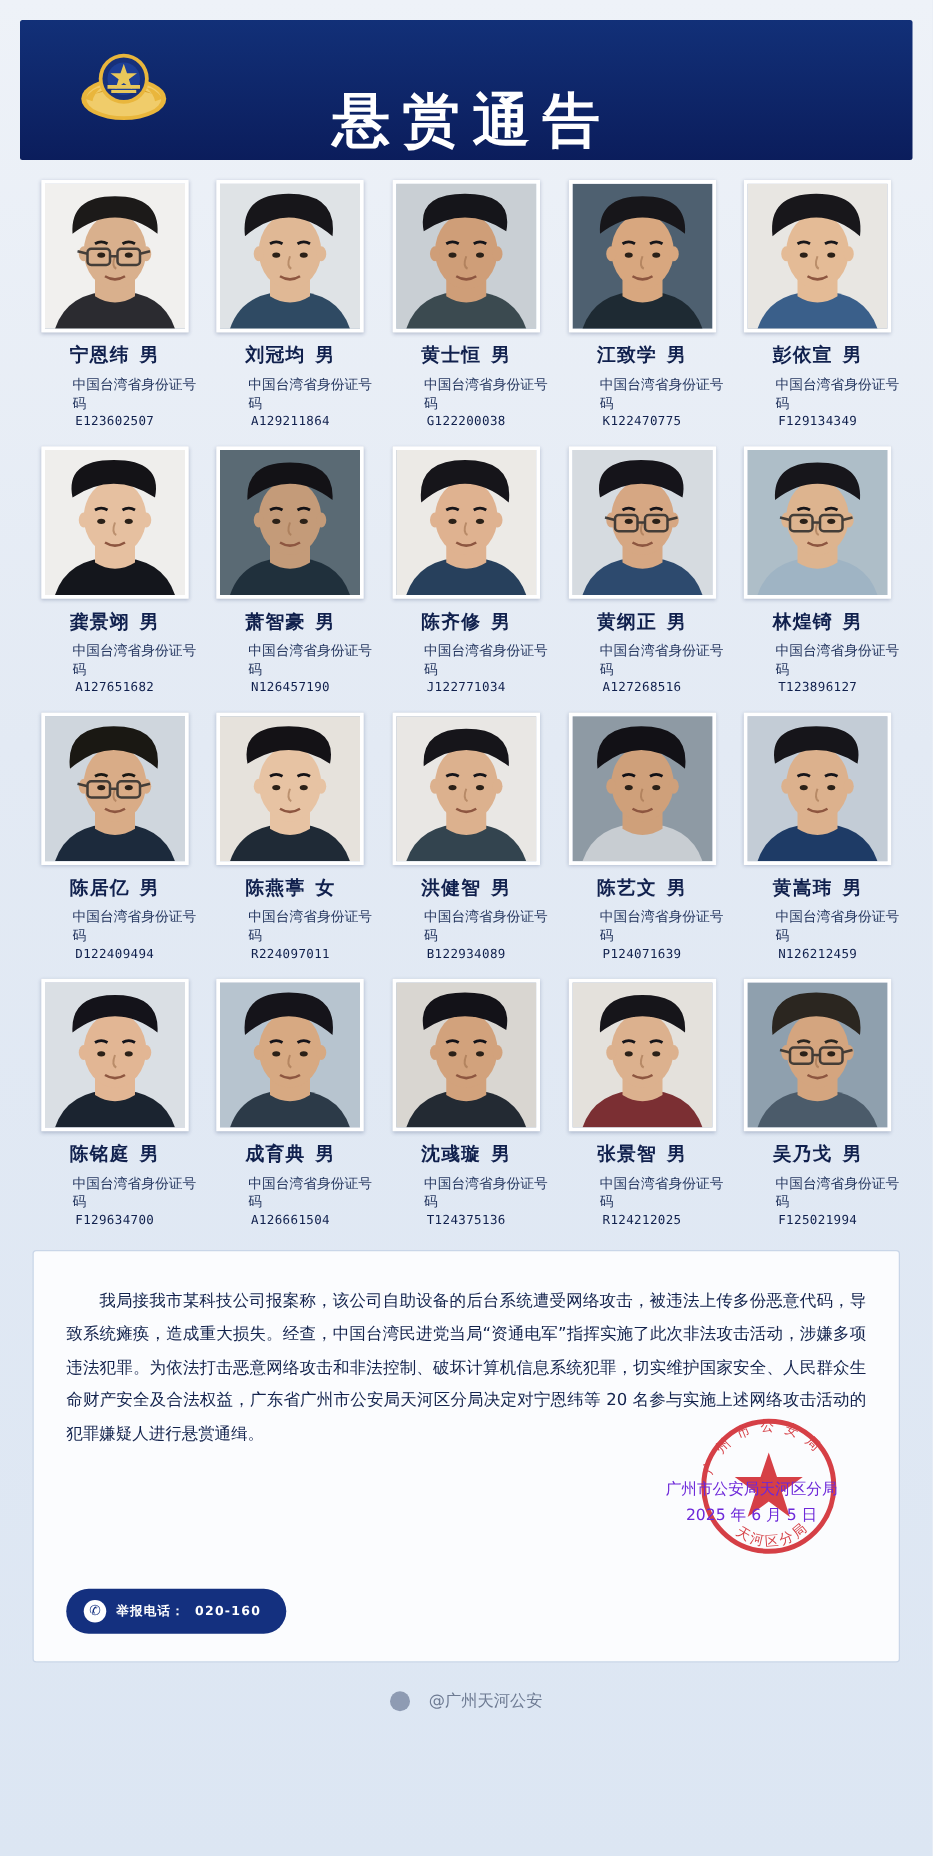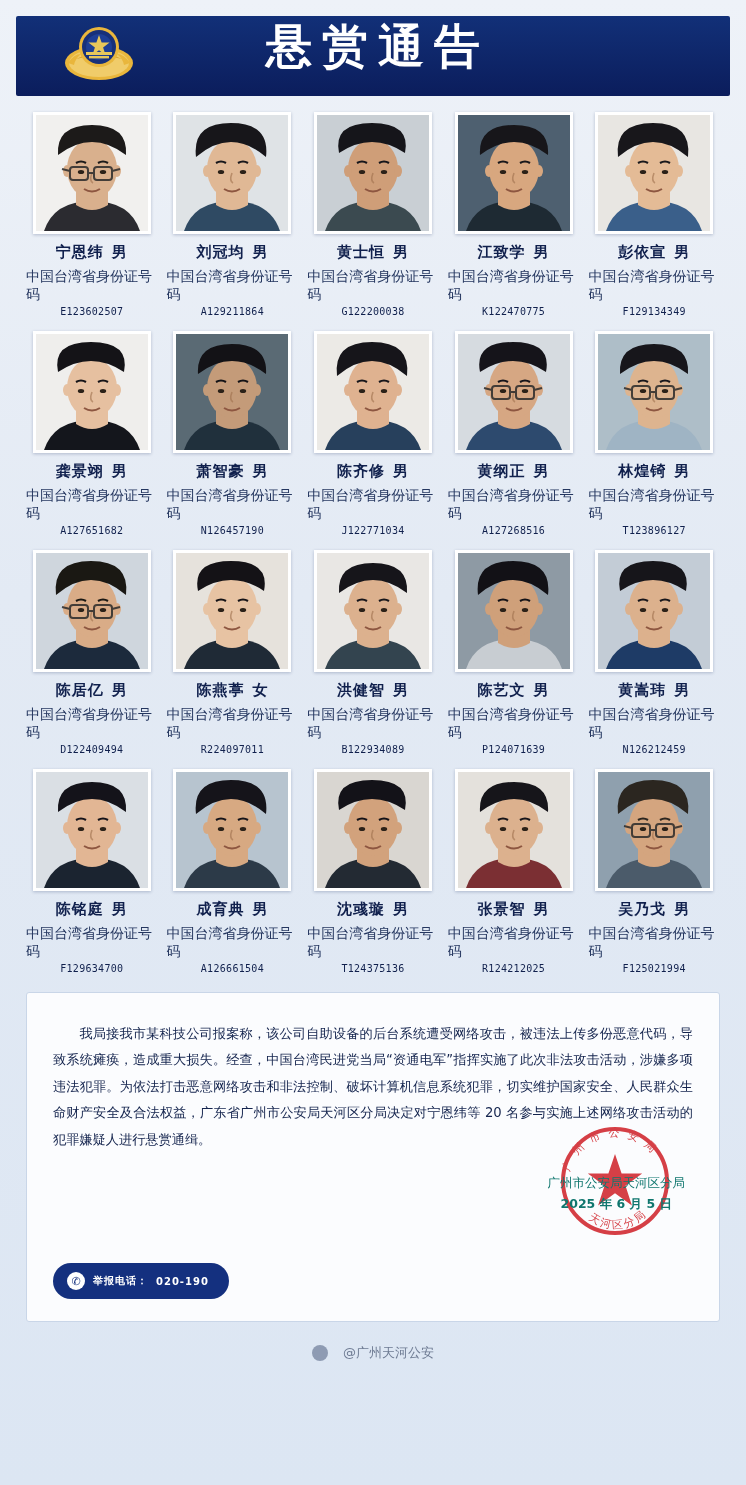--- a/index.html
+++ b/index.html
@@ -17,25 +17,25 @@
     position: relative;
     width: 746px;
     height: 1485px;
     background: linear-gradient(180deg, #eef2f8 0%, #e3eaf4 40%, #dce6f3 100%);
     box-sizing: border-box;
     padding: 16px 16px 0 16px;
   }
   
   .header {
     position: relative;
-    height: 80px;
+    height: 112px;
     background: #0d2266;
     background: linear-gradient(180deg, #123078 0%, #0b1d5c 100%);
     display: flex;
-    align-items: flex-start;
+    align-items: flex-end;
     justify-content: center;
     border-radius: 2px;
   }
   .emblem {
     position: absolute;
     left: 46px;
     top: 50%;
     transform: translateY(-50%);
     width: 74px;
     height: 74px;
@@ -78,23 +78,24 @@
   .name {
     margin-top: 9px;
     font-size: 15px;
     font-weight: bold;
     color: #10204d;
     letter-spacing: 1px;
     font-family: Liberation Serif, serif;
   }
   .idlabel {
     margin-top: 6px;
-    font-size: 14px;
+    font-size: 11px;
     color: #24365f;
     font-family: Liberation Mono, monospace;
+    margin-left: 32px;
   }
   .idnum {
     margin-top: 2px;
     font-size: 10px;
     color: #10204d;
     font-family: "DejaVu Sans Mono", "Liberation Mono", monospace;
     letter-spacing: 0.3px;
   }
   
   .notice {
@@ -710,29 +711,29 @@
         <path d="M67 40 l6.6 19.6 20.6 0 -16.7 12.2 6.4 19.8 -16.9-12.3 -16.9 12.3 6.4-19.8 -16.7-12.2 20.6 0z" fill="#cf1f26"></path>
         <text font-size="11" fill="#cf1f26" font-family="DejaVu Sans, sans-serif" letter-spacing="2">
           <textPath href="#arcTop" startOffset="8%">广 州 市 公 安 局</textPath>
         </text>
         <text font-size="11" fill="#cf1f26" font-family="DejaVu Sans, sans-serif" letter-spacing="2">
           <textPath href="#arcBot" startOffset="28%">天河区分局</textPath>
         </text>
       </svg>
     </div>
 
-    <div style="position:absolute; right:34px; bottom:108px; text-align:center; font-size:12.5px; color:#0f766e; font-family:'DejaVu Sans','Liberation Sans',sans-serif;">
+    <div style="position:absolute; right:49px; bottom:108px; text-align:center; font-size:12.5px; color:#6d28d9; font-family:'DejaVu Sans','Liberation Sans',sans-serif;">
       <div>广州市公安局天河区分局</div>
-      <div style="margin-top:4px;font-weight:bold;">2025 年 6 月 5 日</div>
+      <div style="margin-top:4px;">2025 年 6 月 5 日</div>
     </div>
 
     <div class="hotline">
       <span class="phone-ic">✆</span>
       <span class="htext">举报电话：</span>
-      <span class="htext">020-190</span>
+      <span class="htext">020-160</span>
     </div>
   </div>
 
   <div class="footer">
     <span class="weibo-ic"></span>
     <span>@广州天河公安</span>
   </div>
 </div>
 
 </body></html>

